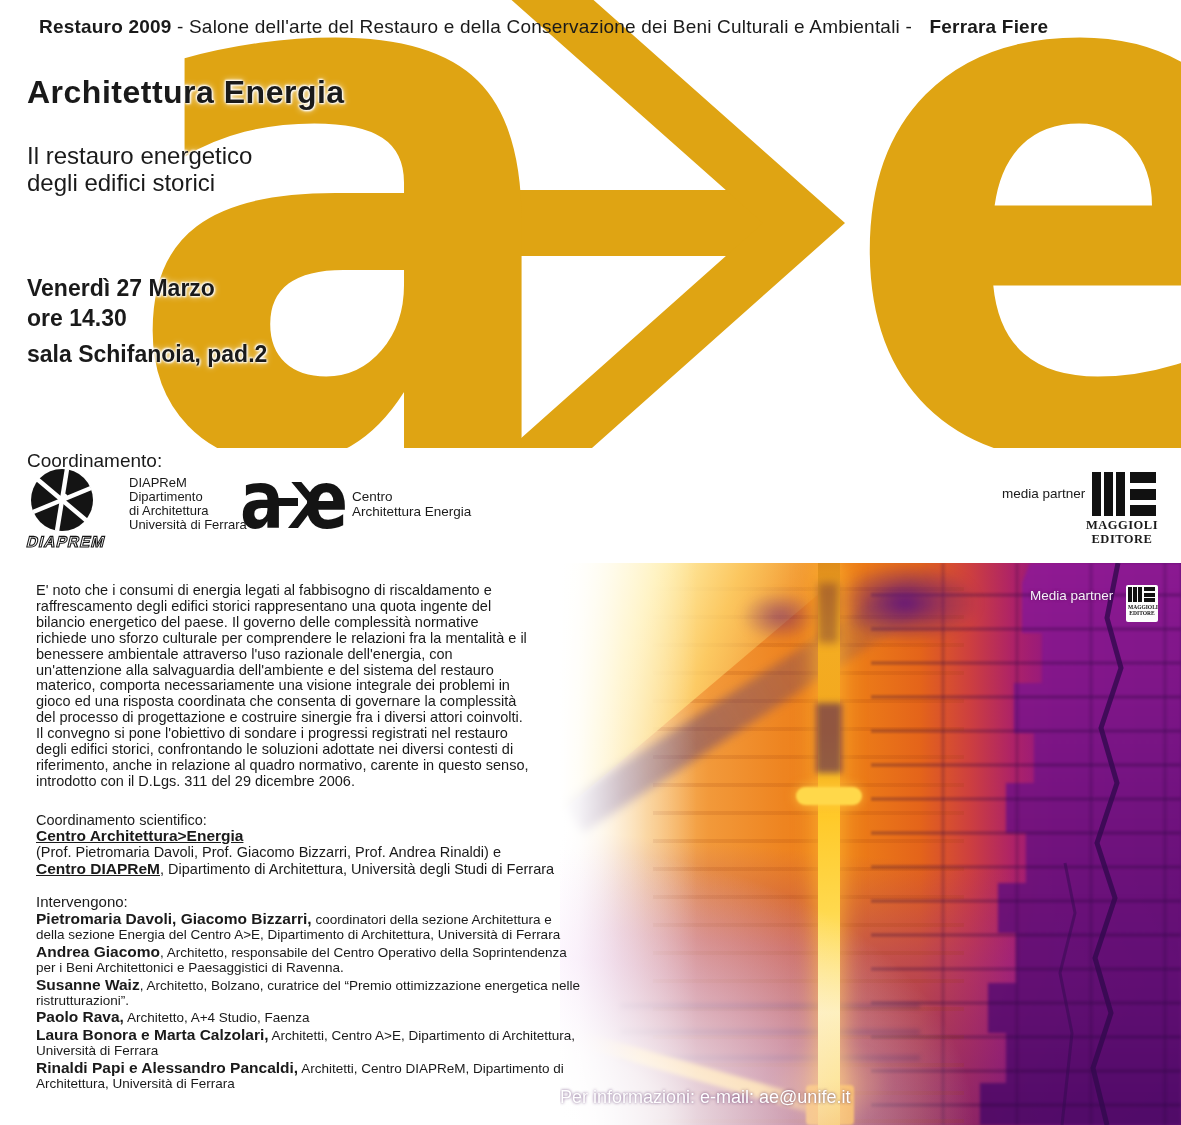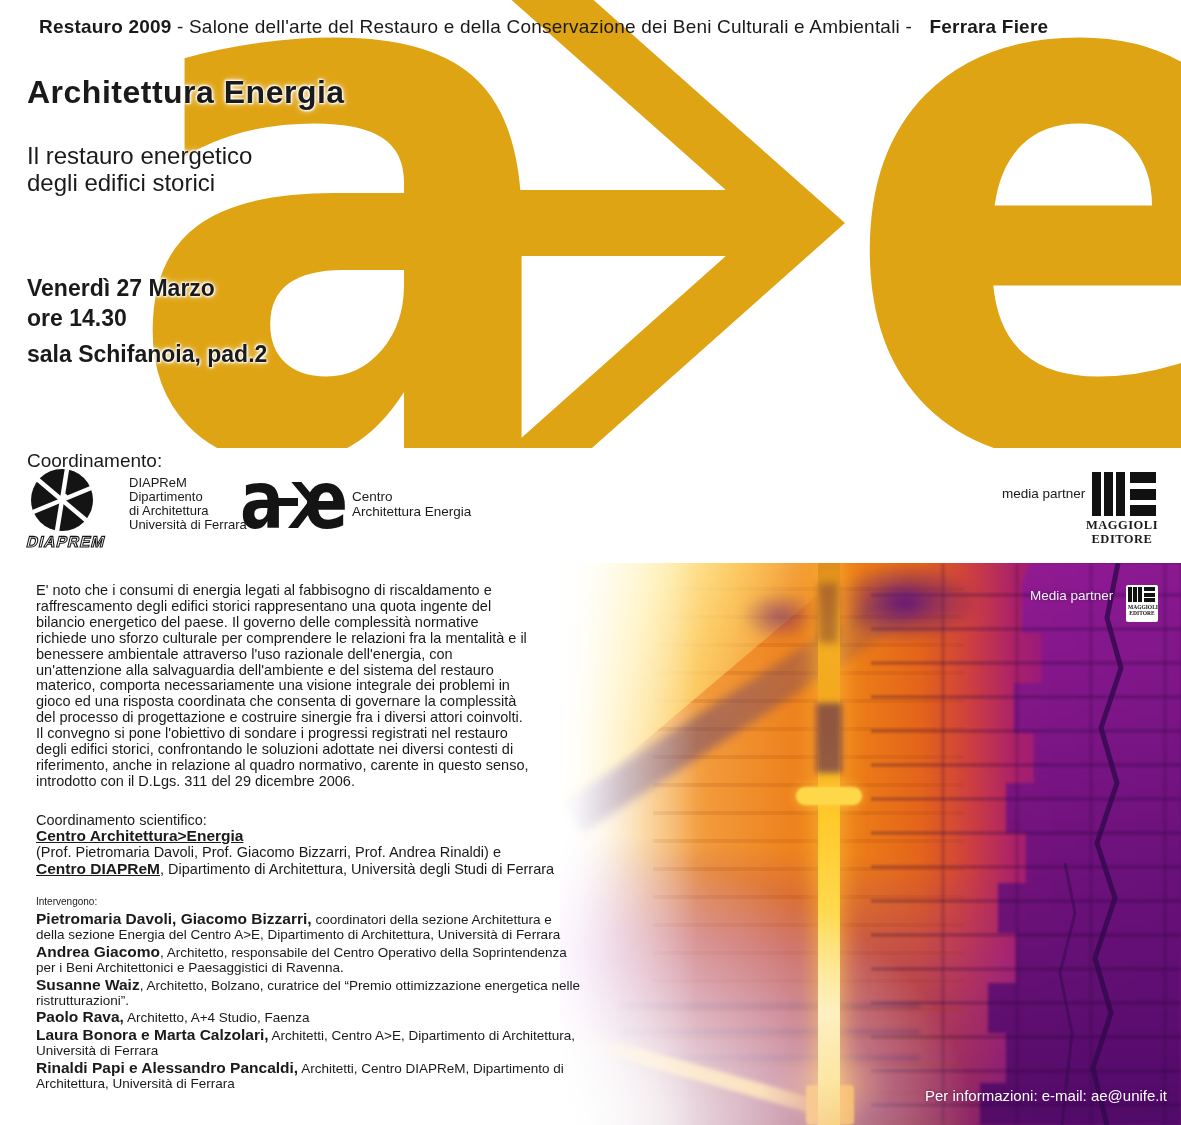--- a/index.html
+++ b/index.html
@@ -32,21 +32,21 @@
   .mg-e{display:flex;flex-direction:column;justify-content:space-between;width:26px;height:44px;margin-left:2px;}
   .mg-hb{width:26px;height:11px;background:#111;}
   .mg-words{margin-top:3px;width:76px;margin-left:-8px;text-align:center;
             font-family:"Liberation Serif", serif;font-weight:bold;font-size:12.5px;line-height:13.5px;letter-spacing:.5px;}
   
   .bodycol{position:absolute;top:583px;left:36px;width:580px;z-index:6;}
   .pline{font-size:14.5px;line-height:15.9px;white-space:nowrap;}
   .sci{position:absolute;top:812px;left:36px;width:590px;z-index:6;font-size:14.5px;line-height:16.2px;white-space:nowrap;}
   .sci .b{font-weight:bold;font-size:15.5px;text-decoration:underline;}
   .speakers{position:absolute;top:893px;left:36px;width:545px;z-index:6;}
-  .spk-label{font-size:10px;line-height:17px;}
+  .spk-label{font-size:15px;line-height:17px;}
   .spk{font-size:13.5px;line-height:15.4px;margin-top:1px;}
   .spk .nm{font-weight:bold;font-size:15.5px;}
   
   .thermal{position:absolute;top:563px;left:560px;width:621px;height:562px;overflow:hidden;z-index:2;}
   .thermal > div, .thermal > svg{position:absolute;}
   .th-base{inset:0;background:linear-gradient(90deg,#ffffff 0%,#fdeccd 6%,#f8c275 14%,#f2993a 24%,#ee8420 36%,#ec7c18 48%,#e4641a 58%,#cd3f3f 66%,#ad2268 73%,#8f1684 80%,#73117c 90%,#5d0c70 100%);}
   .th-bottompurple{inset:0;background:linear-gradient(185deg,rgba(143,35,143,0) 52%,rgba(143,35,143,.42) 68%,rgba(112,24,128,.6) 88%,rgba(95,18,115,.65) 100%);}
   .th-steps{inset:0;filter:blur(1.5px);}
   .th-bricks{top:0;right:0;width:50%;height:100%;filter:blur(1px);opacity:.8;
      background:repeating-linear-gradient(180deg,rgba(40,5,60,0) 0 30px,rgba(40,5,60,.3) 30px 34px),
@@ -79,21 +79,21 @@
   .th-fadeleft{inset:0;background:linear-gradient(90deg,#fff 0,rgba(255,255,255,.9) 3%,rgba(255,255,255,.5) 10%,rgba(255,255,255,0) 22%);}
   .th-fadebl{inset:0;background:radial-gradient(115% 85% at 0% 100%,#fff 0%,rgba(255,255,255,.85) 15%,rgba(250,236,252,.5) 35%,rgba(250,236,252,0) 58%);}
   .th-fadetl{top:0;left:0;width:200px;height:160px;background:radial-gradient(closest-side at 0 0,rgba(255,255,252,.95),rgba(255,255,252,0));}
   .ph-mplabel{top:25px;left:470px;font-size:13.5px;color:#f6f0f8;text-shadow:0 0 3px rgba(80,20,90,.6);z-index:9;}
   .mp-box{top:22px;left:566px;width:32px;height:37px;background:#fdfdfd;border-radius:2px;padding:2px 2px 1px 2px;z-index:9;box-sizing:border-box;}
   .mp-bars{display:flex;height:15px;}
   .mp-vb{width:4px;height:15px;background:#111;margin-right:1px;}
   .mp-e{display:flex;flex-direction:column;justify-content:space-between;width:11px;height:15px;margin-left:1px;}
   .mp-hb{width:11px;height:4px;background:#111;}
   .mp-words{margin-top:2px;text-align:center;font-family:"Liberation Serif", serif;font-weight:bold;font-size:5.5px;line-height:6px;color:#111;}
-  .ph-info{top:524px;left:0;width:607px;text-align:right;font-size:15px;color:#ffffff;text-shadow:0 0 3px rgba(60,10,80,.7);z-index:9;}
+  .ph-info{top:524px;left:0;width:607px;text-align:left;font-size:18px;color:#ffffff;text-shadow:0 0 3px rgba(60,10,80,.7);z-index:9;}
 </style>
 </head>
 <body>
 
 <div class="page">
 
   <div class="hero">
     <svg width="1181" height="448" viewBox="0 0 1181 448">
       <rect x="415" y="190" width="390" height="66" fill="#dfa413"></rect>
       <path d="M498,-12 L580,-12 L845,223 L565,472 L483,472 L763,223 Z" fill="#dfa413"></path>

